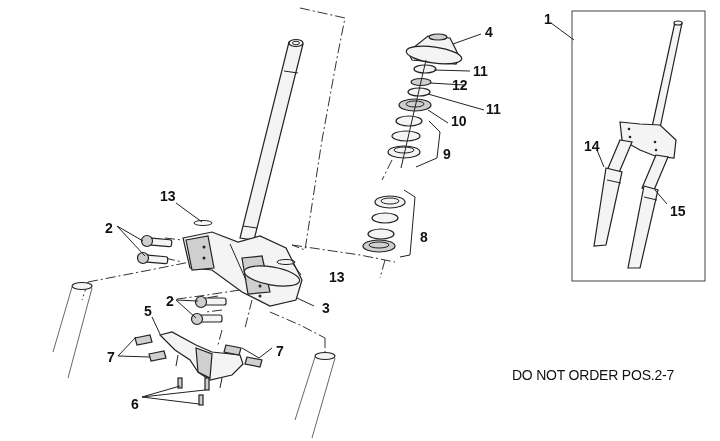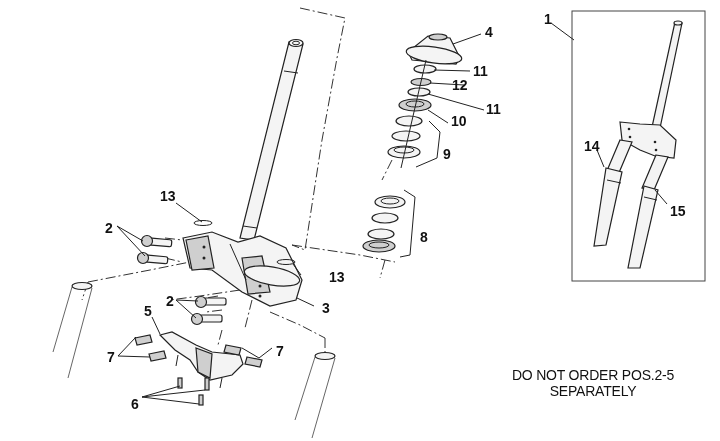--- a/index.html
+++ b/index.html
@@ -202,15 +202,14 @@
     <text class="lbl" x="486" y="114">11</text>
     <text class="lbl" x="452" y="90">12</text>
     <text class="lbl" x="160" y="201">13</text>
     <text class="lbl" x="329" y="282">13</text>
     <text class="lbl" x="584" y="151">14</text>
     <text class="lbl" x="670" y="216">15</text>
   </g>
 </svg>
 
 <div class="note">
-  <div>DO NOT ORDER POS.2-5</div>
-  <div>SEPARATELY</div>
+  <div>DO NOT ORDER POS.2-7</div>
 </div>
 
 </body></html>

